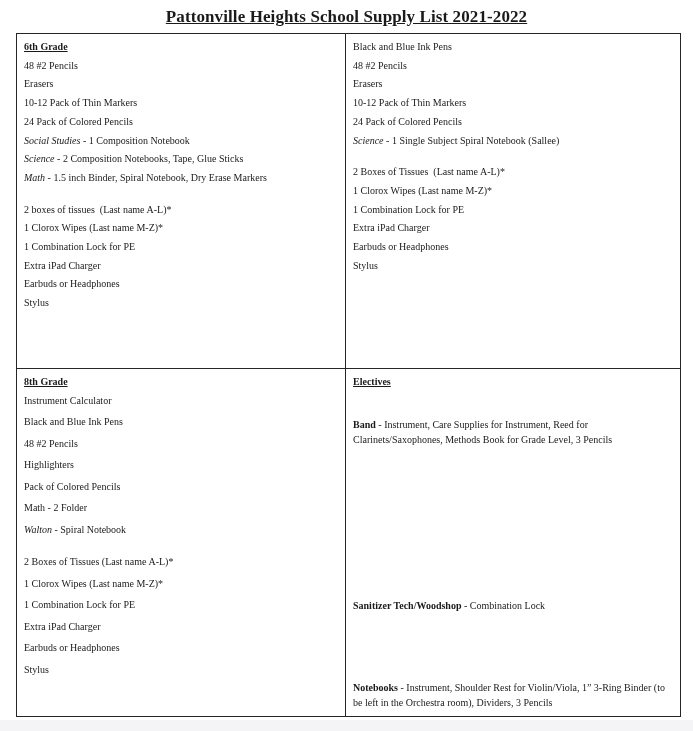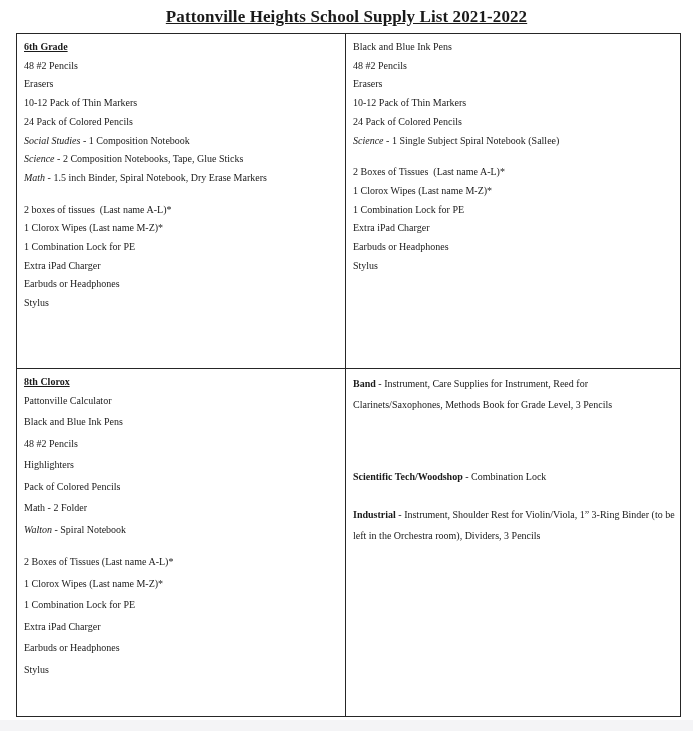--- a/index.html
+++ b/index.html
@@ -41,21 +41,21 @@
   .cell.col0 { border-right: 1.2px solid #262626; }
   .cell.row0 { border-bottom: 1.2px solid #262626; }
   .cell-heading {
     font-weight: bold;
     text-decoration: underline;
   }
   .line { white-space: pre-wrap; }
   .line.blank { height: 13px; }
   .cell.grade-8 .line { margin-bottom: 2.8px; }
   .cell.grade-8 .line.blank { height: 11px; margin-bottom: 0; }
-  .cell.electives .line { line-height: 21px; }
+  .cell.electives .line { line-height: 15px; margin-top: 25px; }
   .cell.electives .line.blank { height: 17px; }
   .footer-strip {
     position: absolute;
     left: 0; right: 0; bottom: 0;
     height: 11px;
     background: #f4f4f6;
   }
 </style>
 </head>
 <body>
@@ -90,42 +90,43 @@
         <div class="line"><em>Science</em> - 1 Single Subject Spiral Notebook (Sallee)</div>
         <div class="line blank"></div>
         <div class="line">2 Boxes of Tissues  (Last name A-L)*</div>
         <div class="line">1 Clorox Wipes (Last name M-Z)*</div>
         <div class="line">1 Combination Lock for PE</div>
         <div class="line">Extra iPad Charger</div>
         <div class="line">Earbuds or Headphones</div>
         <div class="line">Stylus</div>
       </div>
       <div class="cell grade-8 col0">
-        <div class="cell-heading">8th Clorox</div>
-        <div class="line">Pattonville Calculator</div>
+        <div class="cell-heading">8th Grade</div>
+        <div class="line">Instrument Calculator</div>
         <div class="line">Black and Blue Ink Pens</div>
         <div class="line">48 #2 Pencils</div>
         <div class="line">Highlighters</div>
         <div class="line">Pack of Colored Pencils</div>
         <div class="line">Math - 2 Folder</div>
         <div class="line"><em>Walton</em> - Spiral Notebook</div>
         <div class="line blank"></div>
         <div class="line">2 Boxes of Tissues (Last name A-L)*</div>
         <div class="line">1 Clorox Wipes (Last name M-Z)*</div>
         <div class="line">1 Combination Lock for PE</div>
         <div class="line">Extra iPad Charger</div>
         <div class="line">Earbuds or Headphones</div>
         <div class="line">Stylus</div>
       </div>
       <div class="cell electives">
+        <div class="cell-heading">Electives</div>
         <div class="line"><b>Band</b> - Instrument, Care Supplies for Instrument, Reed for Clarinets/Saxophones, Methods Book for Grade Level, 3 Pencils</div>
         <div class="line blank"></div>
         <div class="line blank"></div>
         <div class="line blank"></div>
-        <div class="line"><b>Scientific Tech/Woodshop</b> - Combination Lock</div>
+        <div class="line"><b>Sanitizer Tech/Woodshop</b> - Combination Lock</div>
         <div class="line blank"></div>
-        <div class="line"><b>Industrial</b> - Instrument, Shoulder Rest for Violin/Viola, 1” 3-Ring Binder (to be left in the Orchestra room), Dividers, 3 Pencils</div>
+        <div class="line"><b>Notebooks</b> - Instrument, Shoulder Rest for Violin/Viola, 1” 3-Ring Binder (to be left in the Orchestra room), Dividers, 3 Pencils</div>
         <div class="line blank"></div>
       </div>
     </div>
 
   <div class="footer-strip"></div>
 </div>
 
 </body></html>

